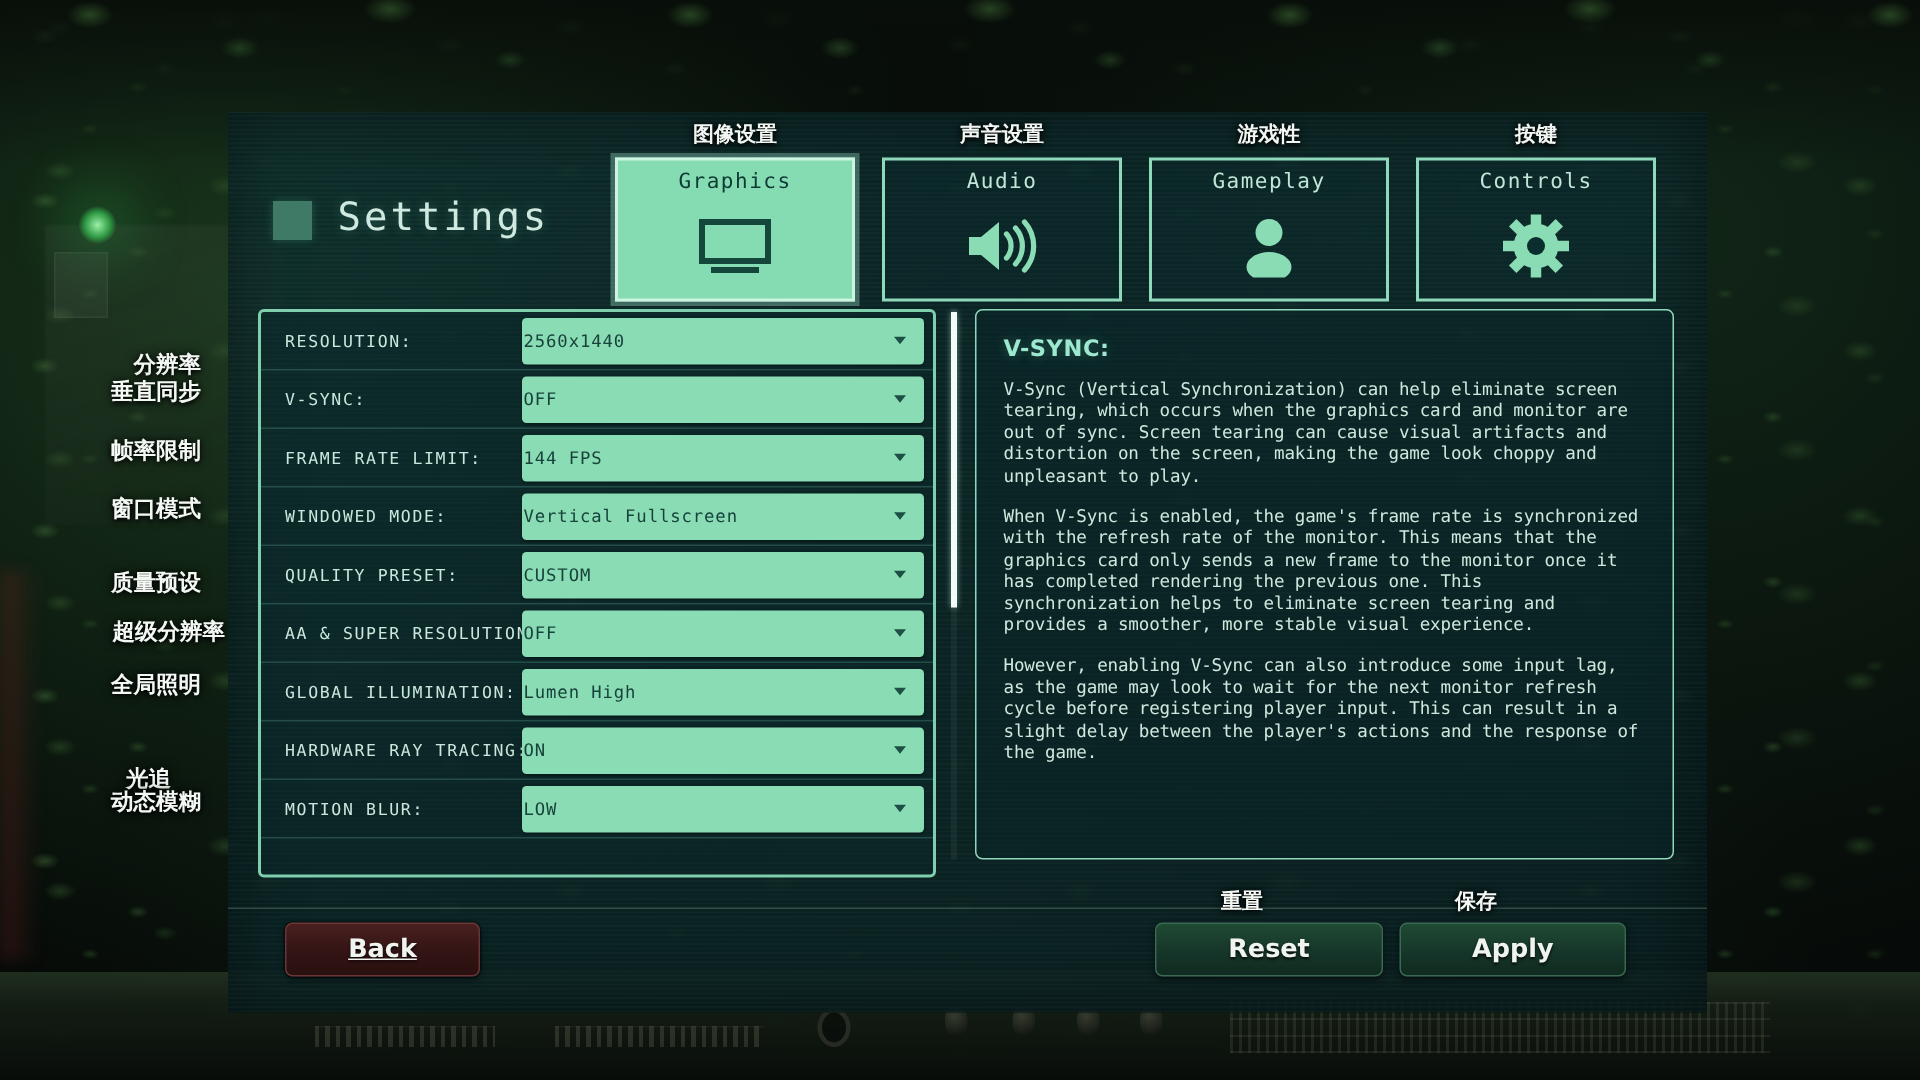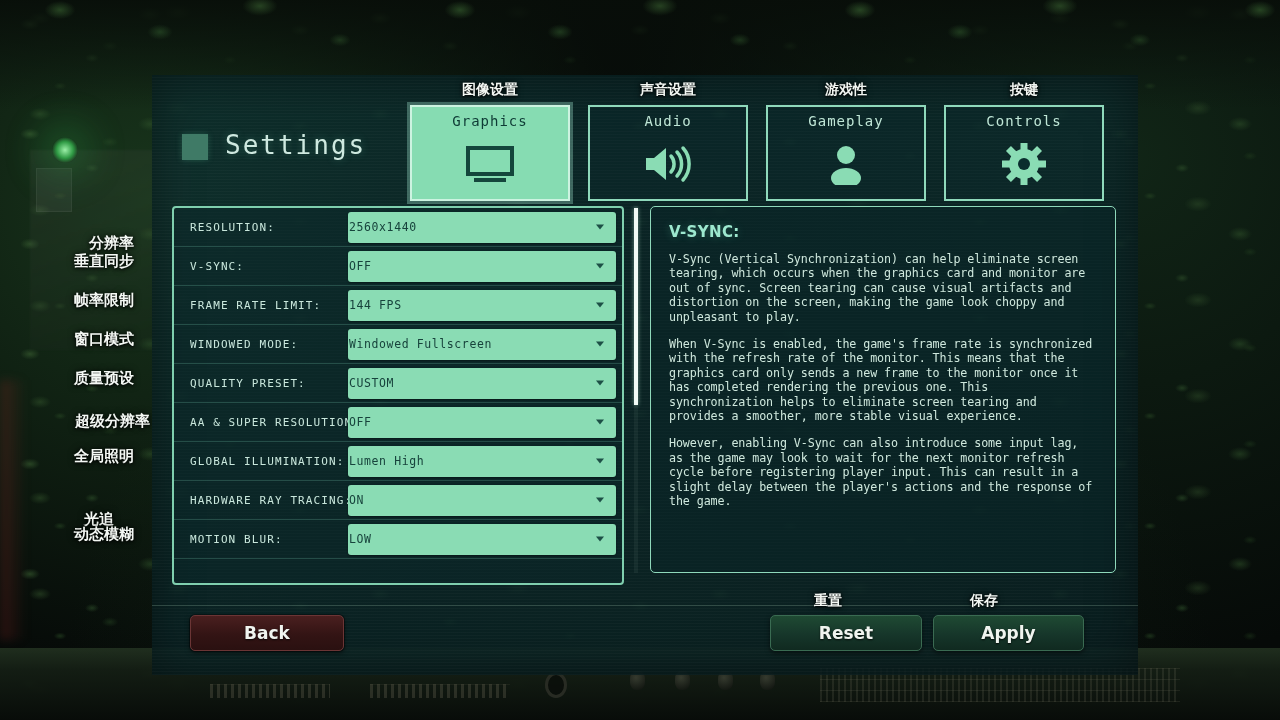--- a/index.html
+++ b/index.html
@@ -245,24 +245,25 @@
   .btn {
     position: absolute; height: 36px;
     display: flex; align-items: center; justify-content: center;
     border-radius: 5px;
     font-family: "DejaVu Sans", sans-serif; font-weight: bold;
     font-size: 17px; color: #f0f4ef;
     cursor: pointer;
     text-shadow: 0 1px 2px rgba(0,0,0,0.8);
   }
   #btn-back {
-    left: 190px; bottom: 69px; width: 154px;
+    left: 190px; bottom: 69px; width: 130px;
     background: linear-gradient(180deg, #4a1f1f 0%, #331414 55%, #2a1010 100%);
     border: 1px solid #6b3535;
     box-shadow: 0 2px 5px rgba(0,0,0,0.55), 0 0 0 1px rgba(0,0,0,0.4);
+    text-decoration: underline;
   }
   #btn-reset {
     left: 770px; bottom: 69px; width: 152px;
     background: linear-gradient(180deg, #1f4a33 0%, #16362a 55%, #102a20 100%);
     border: 1px solid #3a6b52;
     box-shadow: 0 2px 5px rgba(0,0,0,0.55);
   }
   #btn-apply {
     left: 933px; bottom: 69px; width: 151px;
     background: linear-gradient(180deg, #1f4a33 0%, #16362a 55%, #102a20 100%);
@@ -305,21 +306,21 @@
     <div id="mach-dial"></div>
     <div id="mach-grid"></div>
   </div>
 </div>
 
 <div id="cn-side">
     <div class="cn-side-item" style="top: 213px; right: 18px; margin-top: 21px;">分辨率</div>
     <div class="cn-side-item" style="top: 252px; right: 18px;">垂直同步</div>
     <div class="cn-side-item" style="top: 291px; right: 18px;">帧率限制</div>
     <div class="cn-side-item" style="top: 330px; right: 18px;">窗口模式</div>
-    <div class="cn-side-item" style="top: 369px; right: 18px;">质量预设</div>
+    <div class="cn-side-item" style="top: 379px; right: 18px;">质量预设</div>
     <div class="cn-side-item" style="top: 412px; right: 2px;">超级分辨率</div>
     <div class="cn-side-item" style="top: 447px; right: 18px;">全局照明</div>
     <div class="cn-side-item" style="top: 510px; right: 38px;">光追</div>
     <div class="cn-side-item" style="top: 525px; right: 18px;">动态模糊</div>
   </div>
 
 <div id="panel">
   <div id="panel-grain"></div>
 
   <div id="title-row">
@@ -398,21 +399,21 @@
       <div class="opt-row">
         <div class="opt-label">FRAME RATE LIMIT:</div>
         <div class="opt-dropdown">
           <div class="opt-value">144 FPS</div>
           <div class="opt-arrow"></div>
         </div>
       </div>
       <div class="opt-row">
         <div class="opt-label">WINDOWED MODE:</div>
         <div class="opt-dropdown">
-          <div class="opt-value">Windowed Fullscreen</div>
+          <div class="opt-value">Vertical Fullscreen</div>
           <div class="opt-arrow"></div>
         </div>
       </div>
       <div class="opt-row">
         <div class="opt-label">QUALITY PRESET:</div>
         <div class="opt-dropdown">
           <div class="opt-value">CUSTOM</div>
           <div class="opt-arrow"></div>
         </div>
       </div>

